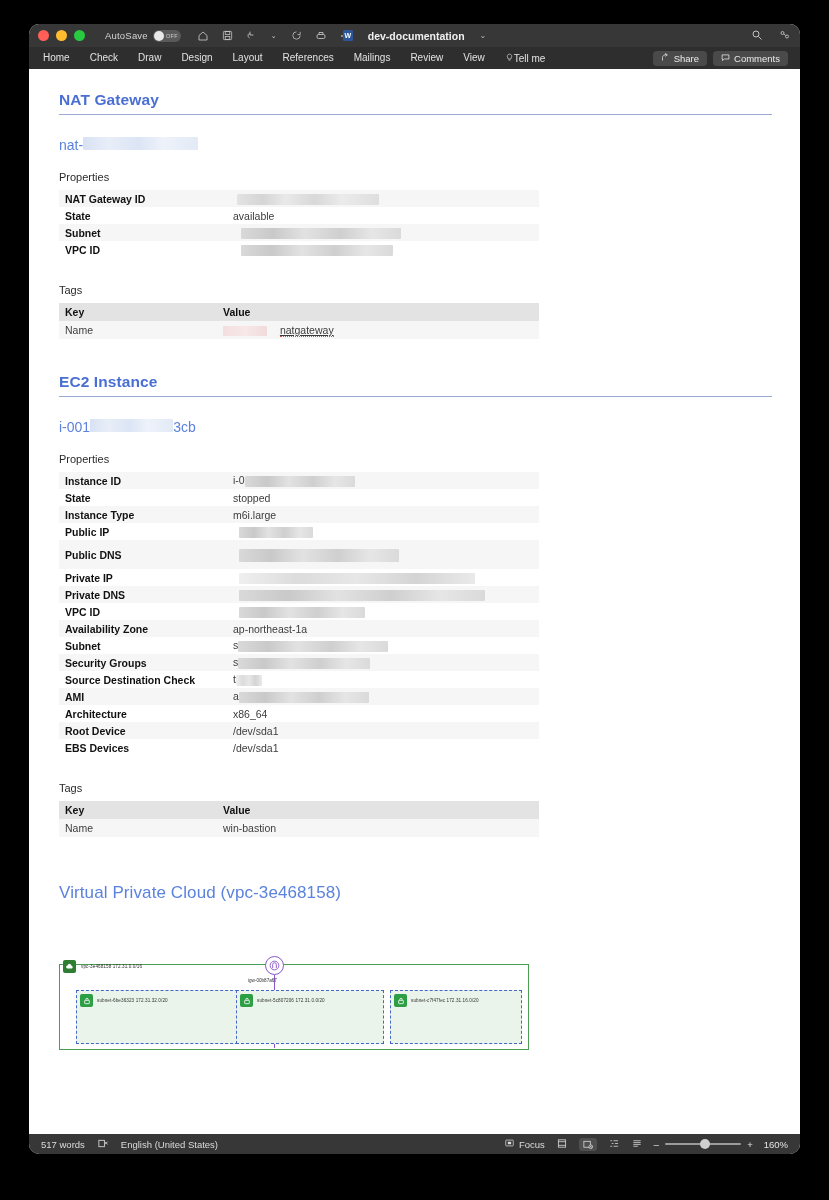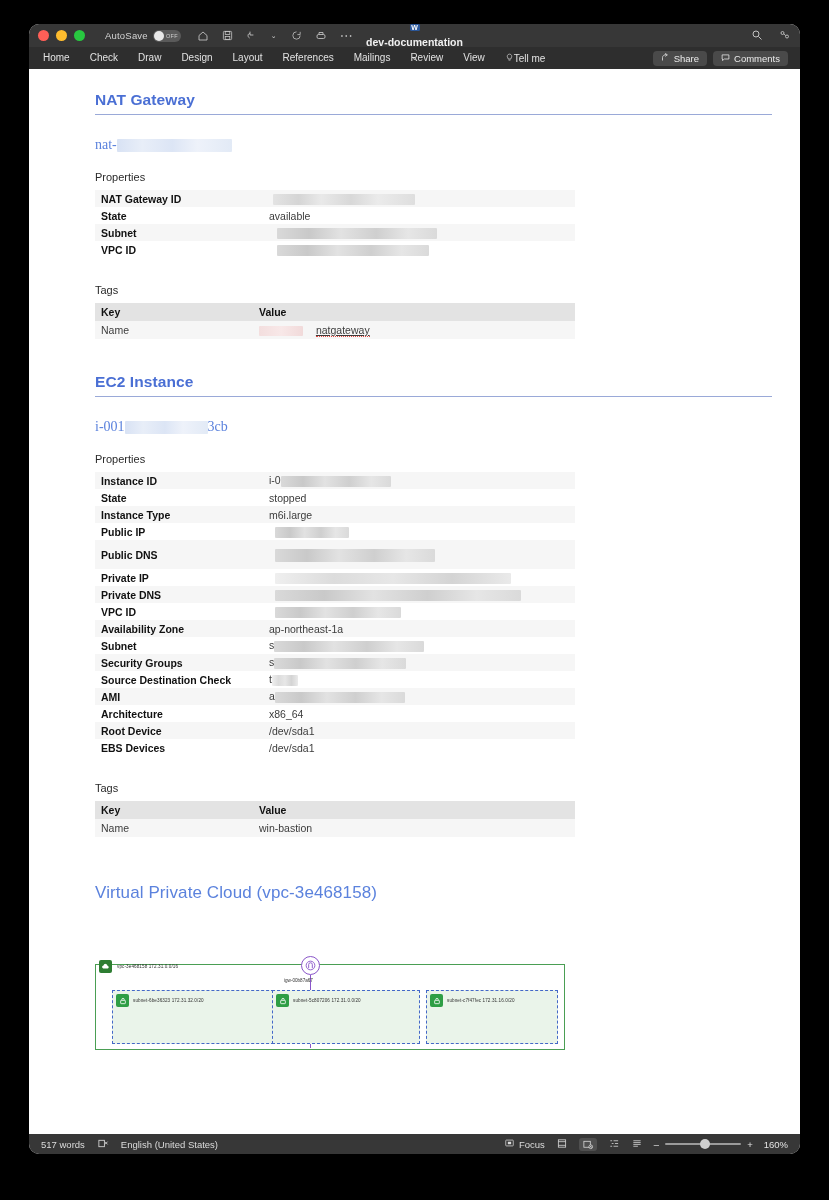--- a/index.html
+++ b/index.html
@@ -47,22 +47,22 @@
   }
   .toggle .off-txt {
     position:absolute; right:3px; font-size:5.5px; color:#cfcfcf; letter-spacing:.3px;
   }
   .tb-icons { display: flex; align-items: center; gap: 13px; margin-left: 16px; }
   .tb-icons svg { display: block; }
   .tb-ellipsis { color:#cfcfcf; font-size: 13px; line-height: 10px; letter-spacing:1px; }
 
   .doc-title {
     position: absolute; left: 0; right: 0; top: 0; bottom: 0;
-    display: flex; align-items: center; justify-content: flex-start;
-    gap: 5px; pointer-events: none; flex-direction: column;
+    display: flex; align-items: center; justify-content: center;
+    gap: 15px; pointer-events: none;
   }
   .doc-title .name { color: #f0f0f0; font-size: 10.5px; font-weight: bold; }
   .doc-title .chev { color: #b9b9b9; font-size: 8px; }
   .doc-icon {
     width: 10px; height: 11px; background: #2b579a; border-radius: 1.5px;
     display:flex; align-items:center; justify-content:center;
     color:#fff; font-size:7px; font-weight:bold;
   }
   .title-right { margin-left: auto; display: flex; align-items: center; gap: 16px; }
 
@@ -93,36 +93,35 @@
   .page-wrap {
     flex: 1 1 auto;
     background: #ffffff;
     overflow: hidden;
     position: relative;
   }
   .page {
     padding: 22px 28px 0 30px;
     font-size: 11px;
     color: #222;
-    margin-left: 36px;
   }
   h1.doc-h {
     color: #4a6fd4;
     font-size: 15.5px;
     font-weight: bold;
     padding-bottom: 5px;
     border-bottom: 1.5px solid #9aa9d8;
     margin-bottom: 22px;
     letter-spacing: .1px;
   }
   h1.doc-h.plain { border-bottom: none; color:#5b82dd; font-size: 17px; font-weight: normal; }
 
   .res-id {
     color: #5b82dd; font-size: 14px; margin-bottom: 18px;
-    display: flex; align-items: center; gap: 0; font-family: Liberation Serif, serif;
+    display: flex; gap: 0;
   }
   .blur-blue {
     display:inline-block; height: 13px; vertical-align: middle;
     background: linear-gradient(90deg,#d8e2f4 0%,#e8eef8 22%,#dce5f5 48%,#eef2fa 70%,#e2eaf6 100%);
     border-radius: 1px;
   }
   .sec-label { font-size: 11px; color: #2a2a2a; margin-bottom: 7px; }
 
   table.props {
     border-collapse: collapse;

